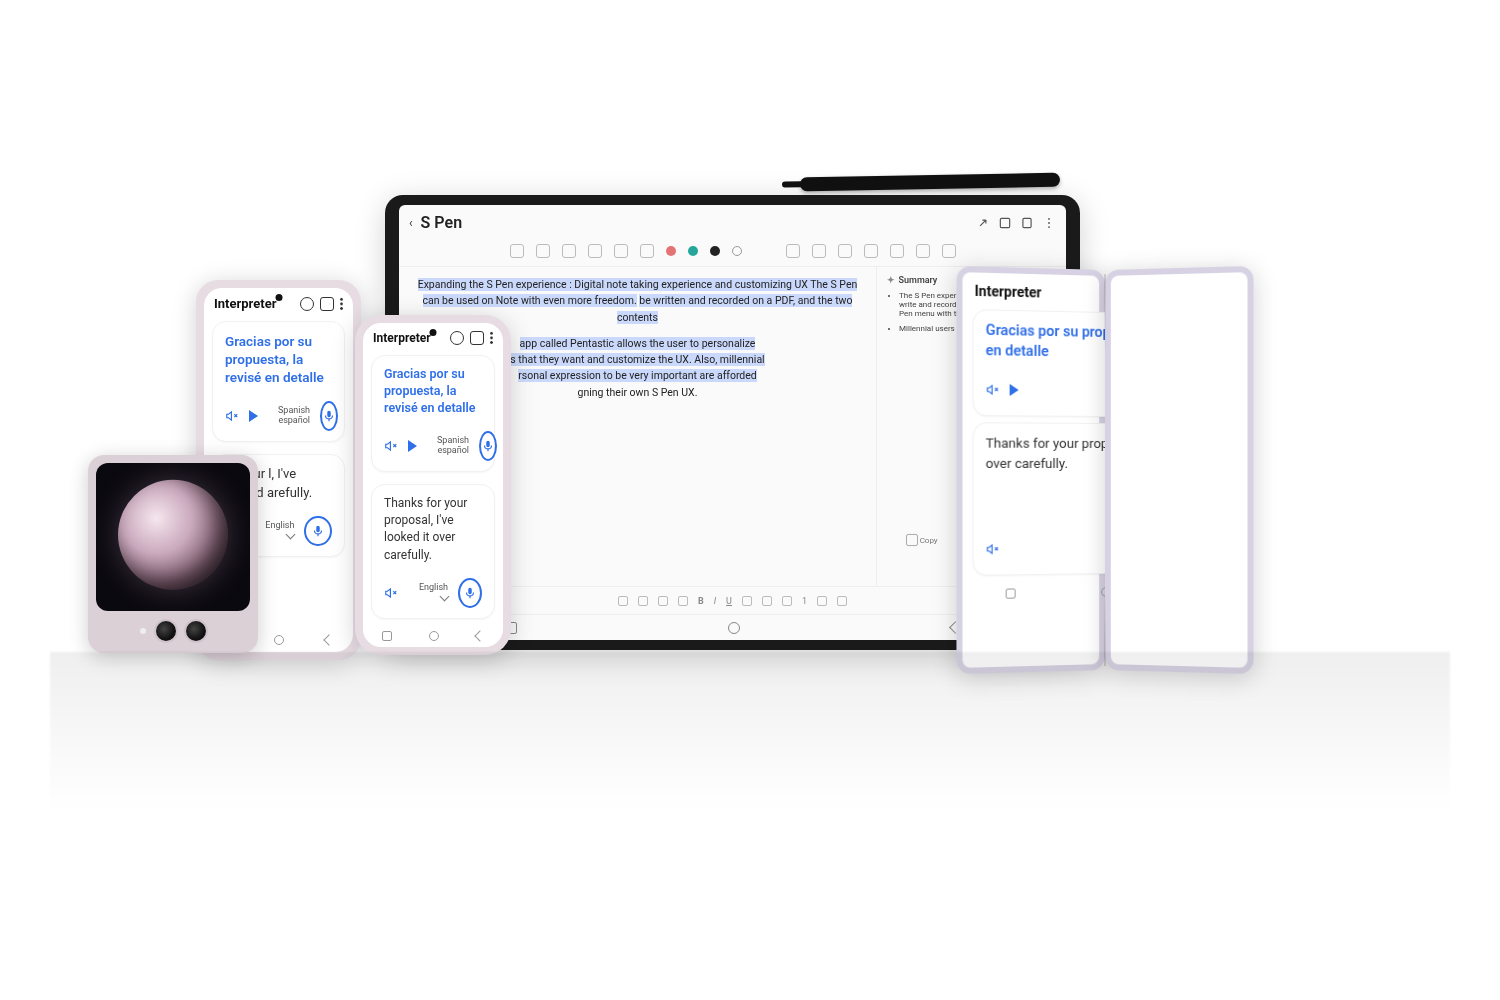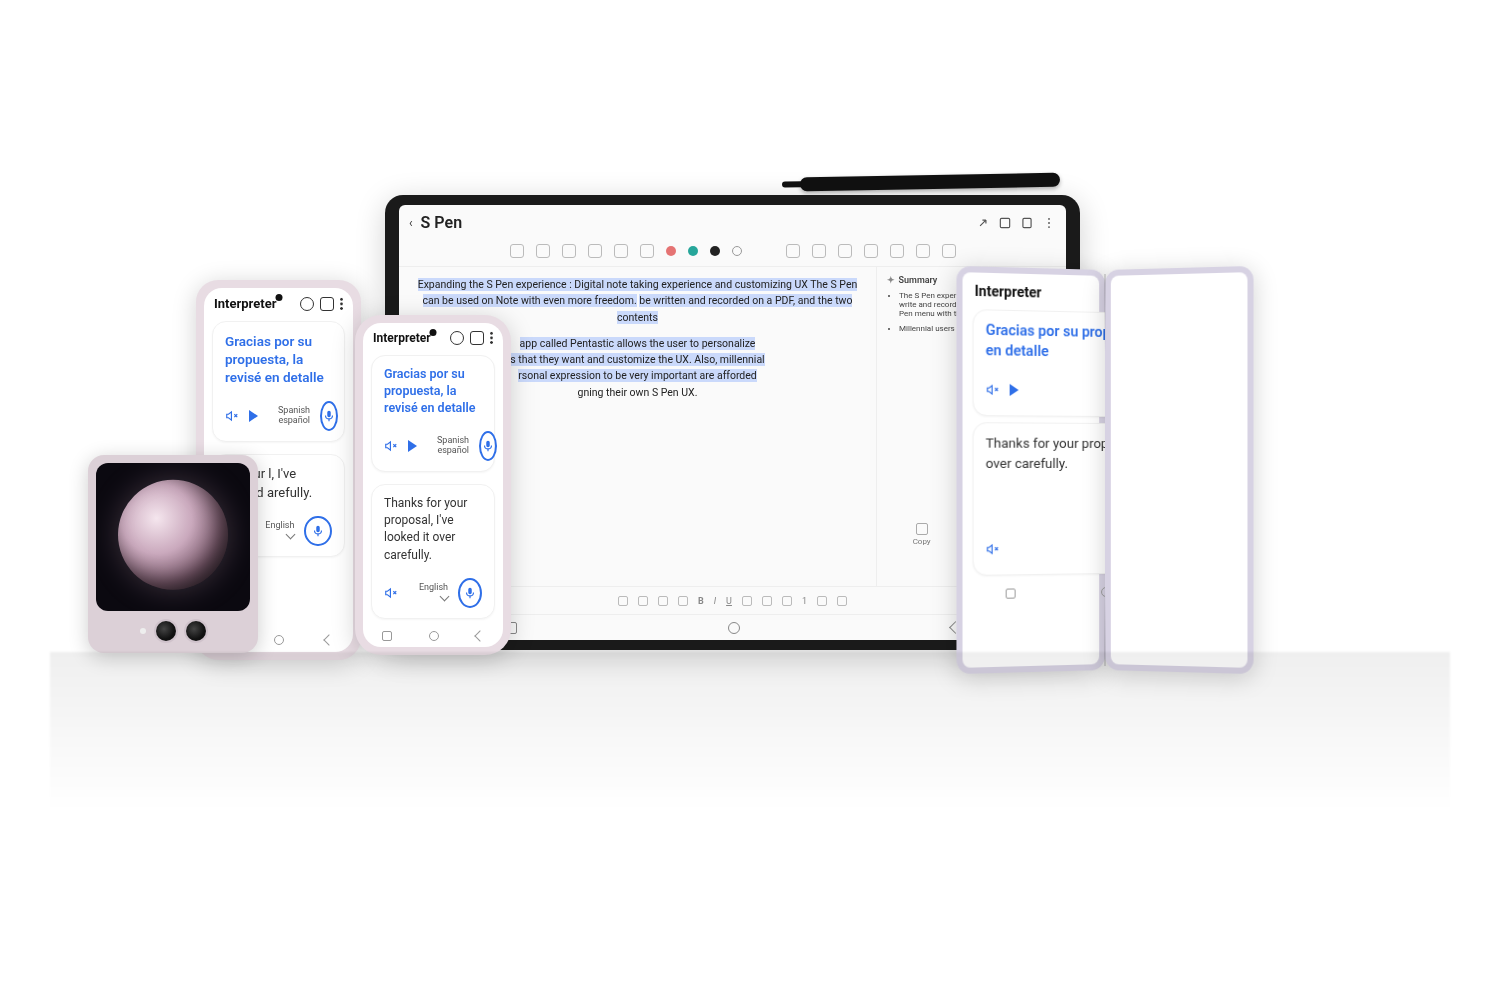--- a/index.html
+++ b/index.html
@@ -26,21 +26,21 @@
   .doc p { margin-bottom:10px; }
   .summary { width:190px; border-left:1px solid #eee; padding:8px 10px; font-size:8px; color:#444;}
   .summary h4 { font-size:9px; font-weight:600; margin-bottom:6px; display:flex; align-items:center; gap:4px;}
   .summary h4::before{content:"";display:inline-block;width:6px;height:6px;border:1px solid #555;border-width:0 0 1px 1px; transform:rotate(-45deg);}
   .summary h4::before{display:none;}
   .summary .star{color:#888;}
   .summary ul{list-style:disc; padding-left:12px;}
   .summary li{margin-bottom:6px;}
   .summary-actions{display:flex;justify-content:space-around;margin-top:auto;position:absolute;bottom:40px;left:0;right:0;font-size:8px;color:#777;}
   .summary{position:relative;}
-  .sa{display:flex;flex-direction:column;align-items:center;gap:2px;}
+  .sa{display:flex;flex-direction:row;align-items:center;gap:2px;}
   .sa .ic{width:12px;height:12px;border:1px solid #aaa;border-radius:2px;}
   .bottom-tools{height:28px;display:flex;align-items:center;justify-content:center;gap:10px;border-top:1px solid #eee;font-size:9px;color:#888;}
   .bt-ic{width:10px;height:10px;border:1px solid #bbb;border-radius:2px;}
   .bt-txt{font-size:9px;}
   .tab-nav { height:26px; display:flex; align-items:center; justify-content:space-around; border-top:1px solid #eee;}
   .navshape { width:12px;height:12px;border:1.5px solid #888;}
   .nav-sq{border-radius:2px;}
   .nav-ci{border-radius:50%;}
   .nav-bk{border:none;width:9px;height:9px;border-left:1.5px solid #888;border-bottom:1.5px solid #888;transform:rotate(45deg);}
 

